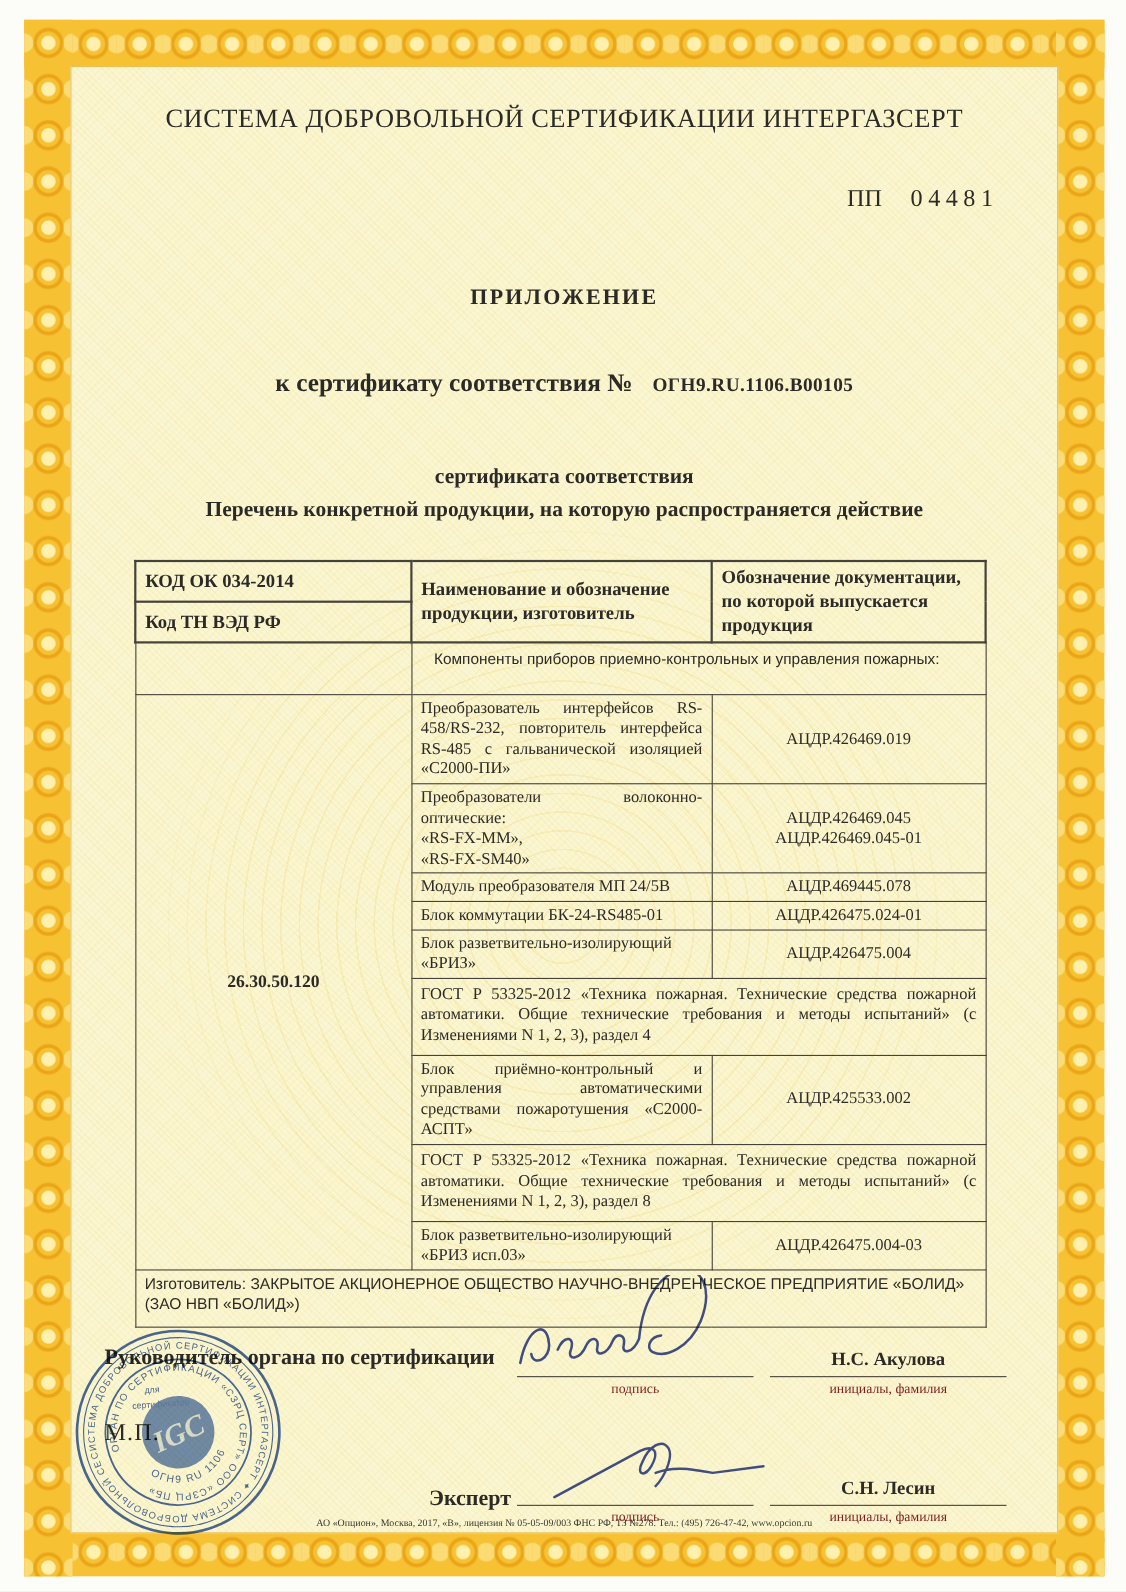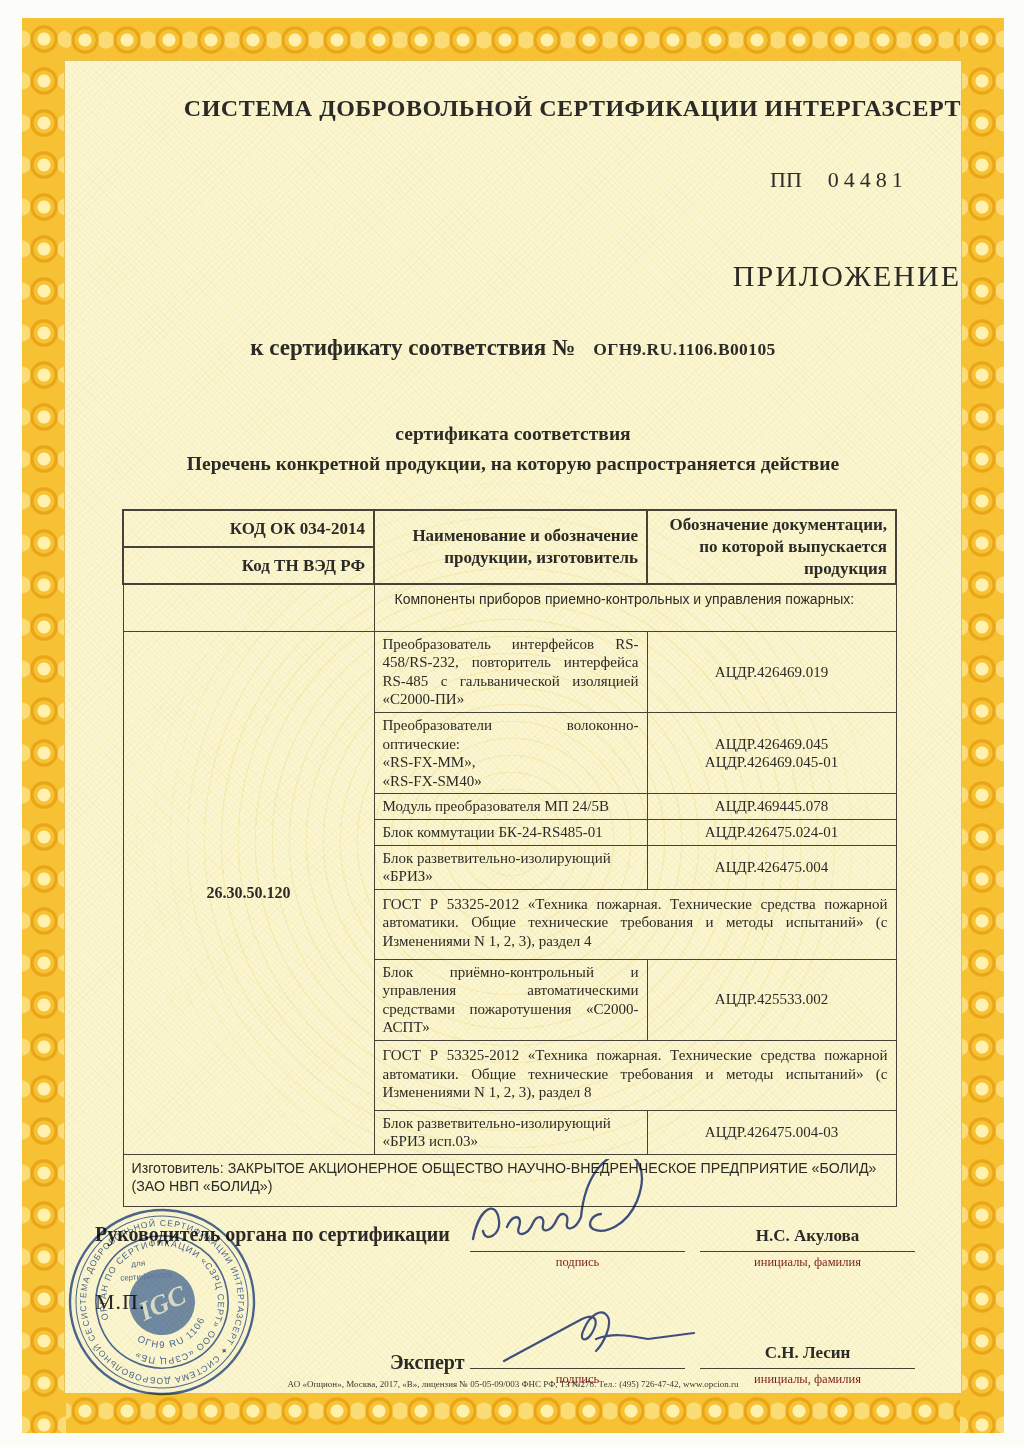--- a/index.html
+++ b/index.html
@@ -22,34 +22,34 @@
          background:#fbf6d2;border:1px solid #e5c158;}
   .paper::before{content:"";position:absolute;inset:0;
          background:repeating-linear-gradient(45deg, rgba(233,210,115,.16) 0 1px, rgba(0,0,0,0) 1px 4px),
                     repeating-linear-gradient(-45deg, rgba(233,210,115,.12) 0 1px, rgba(0,0,0,0) 1px 5px);}
   .rosette{position:absolute;left:66px;top:400px;width:760px;height:760px;border-radius:50%;
          background:repeating-radial-gradient(circle, rgba(238,214,115,.28) 0 1.5px, rgba(0,0,0,0) 1.5px 17px);
          -webkit-mask:radial-gradient(circle, #000 55%, transparent 72%);
          mask:radial-gradient(circle, #000 55%, transparent 72%);}
   
   .abs{position:absolute;}
-  .sys-title{left:0;right:0;top:34px;text-align:right;font-weight:bold;font-size:24px;letter-spacing:.5px;}
+  .sys-title{left:0;right:0;top:34px;text-align:center;font-weight:normal;font-size:24px;letter-spacing:.5px;}
   .form-no{left:705px;top:106px;font-size:22px;}
   .form-no .digits{letter-spacing:5px;margin-left:26px;}
-  .doc-title{left:0;right:0;top:198px;text-align:right;font-weight:normal;font-size:30px;letter-spacing:2px;}
+  .doc-title{left:0;right:0;top:198px;text-align:center;font-weight:bold;font-size:20px;letter-spacing:2px;}
   .cert-line{left:0;right:0;top:274px;text-align:center;}
   .cert-line .pre{font-weight:bold;font-size:23px;}
   .cert-line .num{font-weight:bold;font-size:17.5px;margin-left:14px;letter-spacing:.4px;}
   .desc{left:0;right:0;top:358px;text-align:center;font-weight:bold;font-size:19.5px;line-height:1.55;}
   
   .tbl-wrap{left:57px;top:448px;width:773px;}
   table{border-collapse:collapse;width:100%;table-layout:fixed;}
   col.c1{width:251px;} col.c2{width:273px;} col.c3{width:249px;}
   td{border:1.4px solid #45423a;padding:3px 8px;font-size:15px;line-height:1.24;vertical-align:middle;}
-  td.h{font-weight:bold;text-align:right;font-size:17px;line-height:1.3;border-width:2px;}
+  td.h{font-weight:bold;text-align:left;font-size:17px;line-height:1.3;border-width:2px;}
   td.section{font-family:"Liberation Sans", sans-serif;font-size:14px;padding:6px 20px 22px;border-top-width:2.2px;}
   td.left-blank{border-top-width:2.2px;}
   td.code-cell{text-align:center;font-size:16px;font-weight:bold;}
   td.name{text-align:justify;white-space:pre-line;}
   td.doc{text-align:center;white-space:pre-line;}
   td.std{text-align:justify;padding:5px 8px 8px;}
   td.mfr{font-family:"Liberation Sans", sans-serif;font-size:14.2px;padding:4px 8px 10px;line-height:1.3;}
   
   .sig-label{position:absolute;font-weight:bold;font-size:20px;}
   .sig-name{position:absolute;font-weight:bold;font-size:17px;width:215px;text-align:center;}

